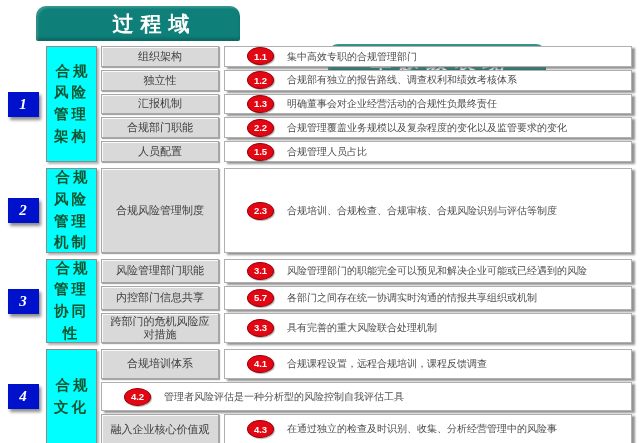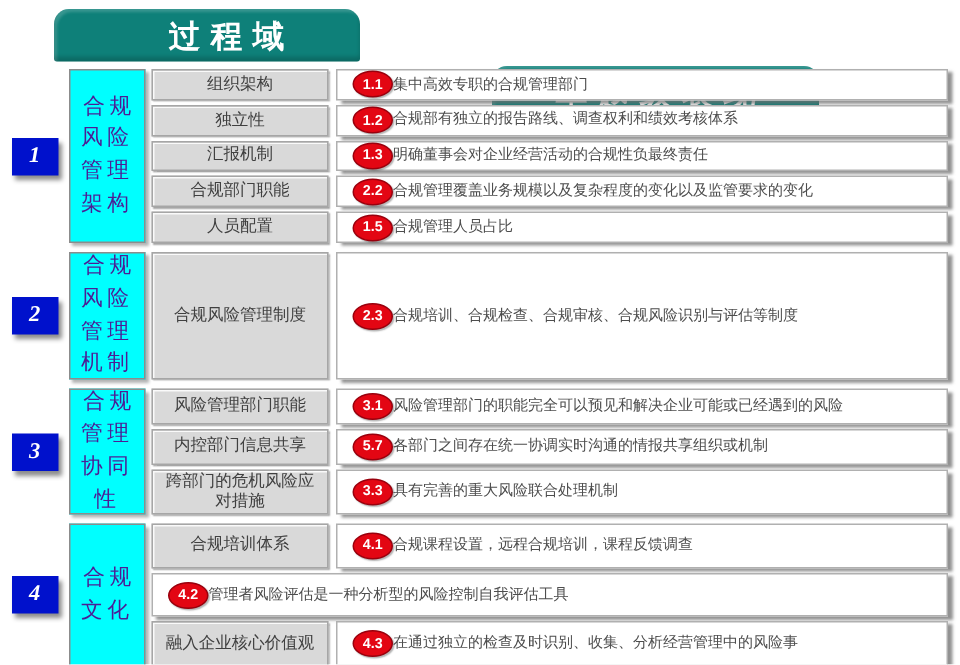--- a/index.html
+++ b/index.html
@@ -32,41 +32,41 @@
     color:#fff;font-style:italic;font-weight:bold;font-size:15px;
     font-family:"Liberation Serif","DejaVu Serif",serif;
     display:flex;align-items:center;justify-content:center;
     box-shadow:2px 3px 3px rgba(0,0,0,.45);
   }
   .cat-col{width:51px;display:flex;padding:1px 0;}
   .cat-box{
     flex:1;background:var(--cyan,#00FFFF);
     border:1px solid #8c8c8c;
     box-shadow:2px 2px 2px rgba(0,0,0,.3);
-    color:#4c1d95;font-weight:normal;font-size:14.5px;line-height:1.5;
+    color:#14532d;font-weight:bold;font-size:14.5px;line-height:1.5;
     letter-spacing:3px;text-indent:3px;
     white-space:pre-line;text-align:center;
     display:flex;align-items:center;justify-content:center;
   }
   .rows-col{flex:1;display:flex;flex-direction:column;gap:3px;padding:1px 8px 1px 4px;}
   .row{flex:1;display:flex;gap:5px;}
   .gray-box{
     width:118px;flex:none;
     background:var(--graybox,#D9D9D9);
     border:1px solid #a6a6a6;
     box-shadow:1px 1px 1px rgba(0,0,0,.35), inset 1px 1px 0 rgba(255,255,255,.85);
     color:#404040;font-size:11px;line-height:1.2;
     display:flex;align-items:center;justify-content:center;
     text-align:center;padding:1px 4px;box-sizing:border-box;
   }
   .item{
     flex:1;background:#fff;border:1px solid #b0b0b0;
     box-shadow:3px 2px 2px rgba(110,110,110,.75);
-    display:flex;align-items:center;
-    padding:0 10px;box-sizing:border-box;
+    display:flex;align-items:center;gap:13px;
+    padding:0 22px;box-sizing:border-box;
   }
   .code-badge{
     flex:none;min-width:25px;height:16px;border-radius:50%;
     background:var(--red,#E30613);border:1.5px solid #99000D;
     color:#fff;font-size:9.5px;font-weight:bold;
     display:flex;align-items:center;justify-content:center;
     box-shadow:1px 1px 1px rgba(0,0,0,.3);
   }
   .item-text{color:#4d4d4d;font-size:10px;line-height:1.15;}
 </style>

